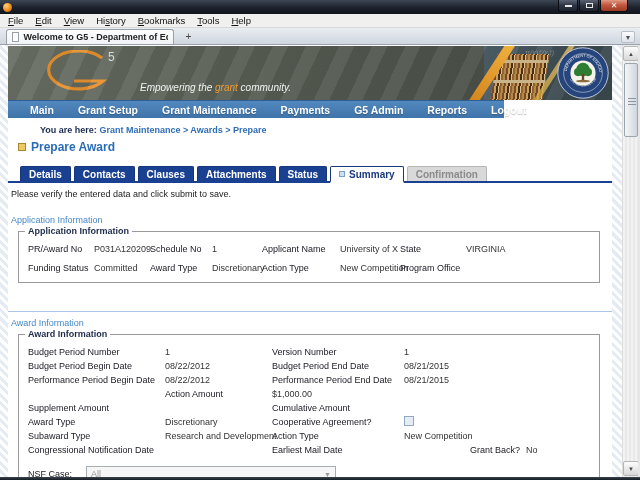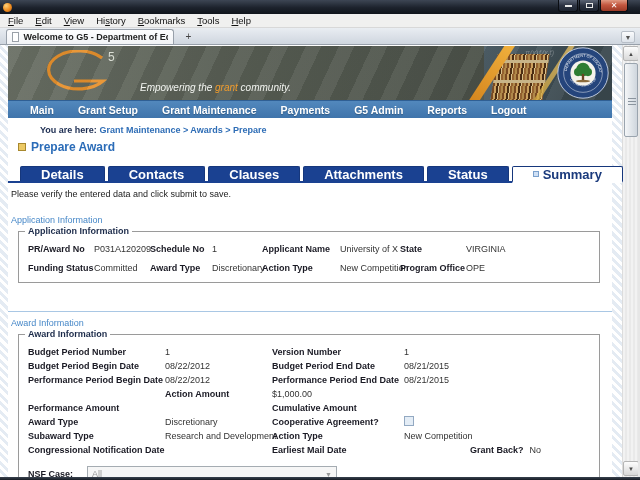--- a/index.html
+++ b/index.html
@@ -69,50 +69,50 @@
     background:linear-gradient(#f2b33f, #cf7d18); transform:rotate(33deg); z-index:2; }
   .orange-stripe2 { position:absolute; right:58px; top:-14px; width:5px; height:90px;
     background:linear-gradient(#e8c169, #caa23a); transform:rotate(33deg); z-index:2; opacity:0.8; }
   .bookshelf { position:absolute; right:66px; top:8px; width:52px; height:46px; transform:skewX(-9deg); z-index:1;
     background:
       repeating-linear-gradient(0deg, transparent 0 17px, #c8b488 17px 20px),
       repeating-linear-gradient(90deg, #7a4a22 0 2px, #caa05f 2px 4px, #4a2c12 4px 6px, #d8c08a 6px 7px, #93612f 7px 9px, #b0884a 9px 11px); }
   .seal { position:absolute; right:2px; top:0; z-index:4; }
 
   
-  .navbar { width:604px; height:18px; background:linear-gradient(#5288bd, #3f74ab);
+  .navbar { width:496px; height:18px; background:linear-gradient(#5288bd, #3f74ab);
     border-top:1px solid #2f5f94; display:flex; align-items:center; gap:24px; padding-left:22px; }
   .nav-item { color:#fff; font-size:10.5px; font-weight:bold; white-space:nowrap;
     text-shadow:0 1px 1px rgba(0,0,0,0.25); }
 
   
   .breadcrumb { margin:7px 0 0 32px; font-size:9px; font-weight:bold; color:#1a2b50; }
   .breadcrumb .crumb { color:#2e6db6; }
   .title-row { margin:5px 0 12px 10px; display:flex; align-items:center; gap:5px; }
   .title-icon { width:8px; height:8px; background:#ecc964; border:1px solid #a8882e; }
   .page-title { color:#2b6cb8; font-size:12px; font-weight:bold; }
 
   
   .ftabs { position:relative; margin:5px 0 0 0; padding-left:12px; height:17px;
     border-bottom:2px solid #1a4191; display:flex; align-items:flex-end; gap:3px; }
-  .ftab { height:15px; padding:0 20px; display:flex; align-items:center; gap:4px;
-    font-size:13px; font-weight:bold; border:1px solid #16377c; border-bottom:none;
+  .ftab { height:15px; padding:0 8px; display:flex; align-items:center; gap:4px;
+    font-size:10px; font-weight:bold; border:1px solid #16377c; border-bottom:none;
     border-radius:2px 2px 0 0; background:#1a4191; color:#fff; white-space:nowrap; }
   .ftab.active { background:#fff; color:#1a3a7c; border-color:#16377c; height:17px;
     margin-bottom:-2px; border-bottom:2px solid #fff; z-index:2; }
   .ftab.disabled { background:#d9d9d9; color:#8a8a8a; border-color:#b5b5b5; }
   .ftab-icon { width:6px; height:6px; background:#cfe0f5; border:1px solid #7aa0cc; }
 
   .instruction { margin:6px 0 0 3px; font-size:9px; color:#222; }
 
   
   .section-link { margin:16px 0 0 3px; font-size:9px; color:#4788c8; }
   fieldset { margin:1px 0 0 10px; width:582px; border:1px solid #9a9a9a; padding:2px 0 8px 0; background:#fff; }
   legend { margin-left:6px; padding:0 3px; font-size:9px; font-weight:bold; color:#1c2b4a; }
-  .lbl { font-weight:bold; color:#1a1a24; }
+  .lbl { font-weight:normal; color:#1a1a24; }
   .val { color:#333; }
 
   .app-grid { display:grid; grid-template-columns:66px 56px 62px 50px 78px 60px 66px auto;
     padding-left:9px; margin-top:6px; font-size:9px; line-height:11px; white-space:nowrap; }
   .app-grid + .app-grid { margin-top:8px; }
 
   .aw-row { display:grid; grid-template-columns:137px 107px 132px 66px auto;
     padding-left:9px; margin-top:0; font-size:9px; height:14px; line-height:12px; white-space:nowrap; }
   .aw-rows { margin-top:5px; }
   .checkbox { width:10px; height:10px; border:1px solid #93a9c2; background:#e4edf6; display:inline-block; }
@@ -269,21 +269,20 @@
           <span class="val">VIRGINIA</span>
         </div>
         <div class="app-grid">
           <span class="lbl">Funding Status</span>
           <span class="val">Committed</span>
           <span class="lbl">Award Type</span>
           <span class="val">Discretionary</span>
           <span class="lbl">Action Type</span>
           <span class="val">New Competition</span>
           <span class="lbl">Program Office</span>
-          <span class="val">OPE</span>
         </div>
       </fieldset>
 
       <div class="divider"></div>
 
       <div class="section-link sec2-link">Award Information</div>
       <fieldset>
         <legend>Award Information</legend>
         <div class="aw-rows">
           <div class="aw-row">
@@ -307,21 +306,21 @@
             <span class="val">08/21/2015</span>
               <span></span>
           </div>
           <div class="aw-row">
             <span class="val"></span>
             <span class="lbl">Action Amount</span>
             <span class="val">$1,000.00</span>
               <span></span>
           </div>
           <div class="aw-row">
-            <span class="lbl">Performance Amount</span>
+            <span class="lbl">Supplement Amount</span>
             <span class="val"></span>
             <span class="lbl">Cumulative Amount</span>
             <span class="val"></span>
               <span></span>
           </div>
           <div class="aw-row">
             <span class="lbl">Award Type</span>
             <span class="val">Discretionary</span>
             <span class="lbl">Cooperative Agreement?</span>
             <span><span class="checkbox"></span></span>

